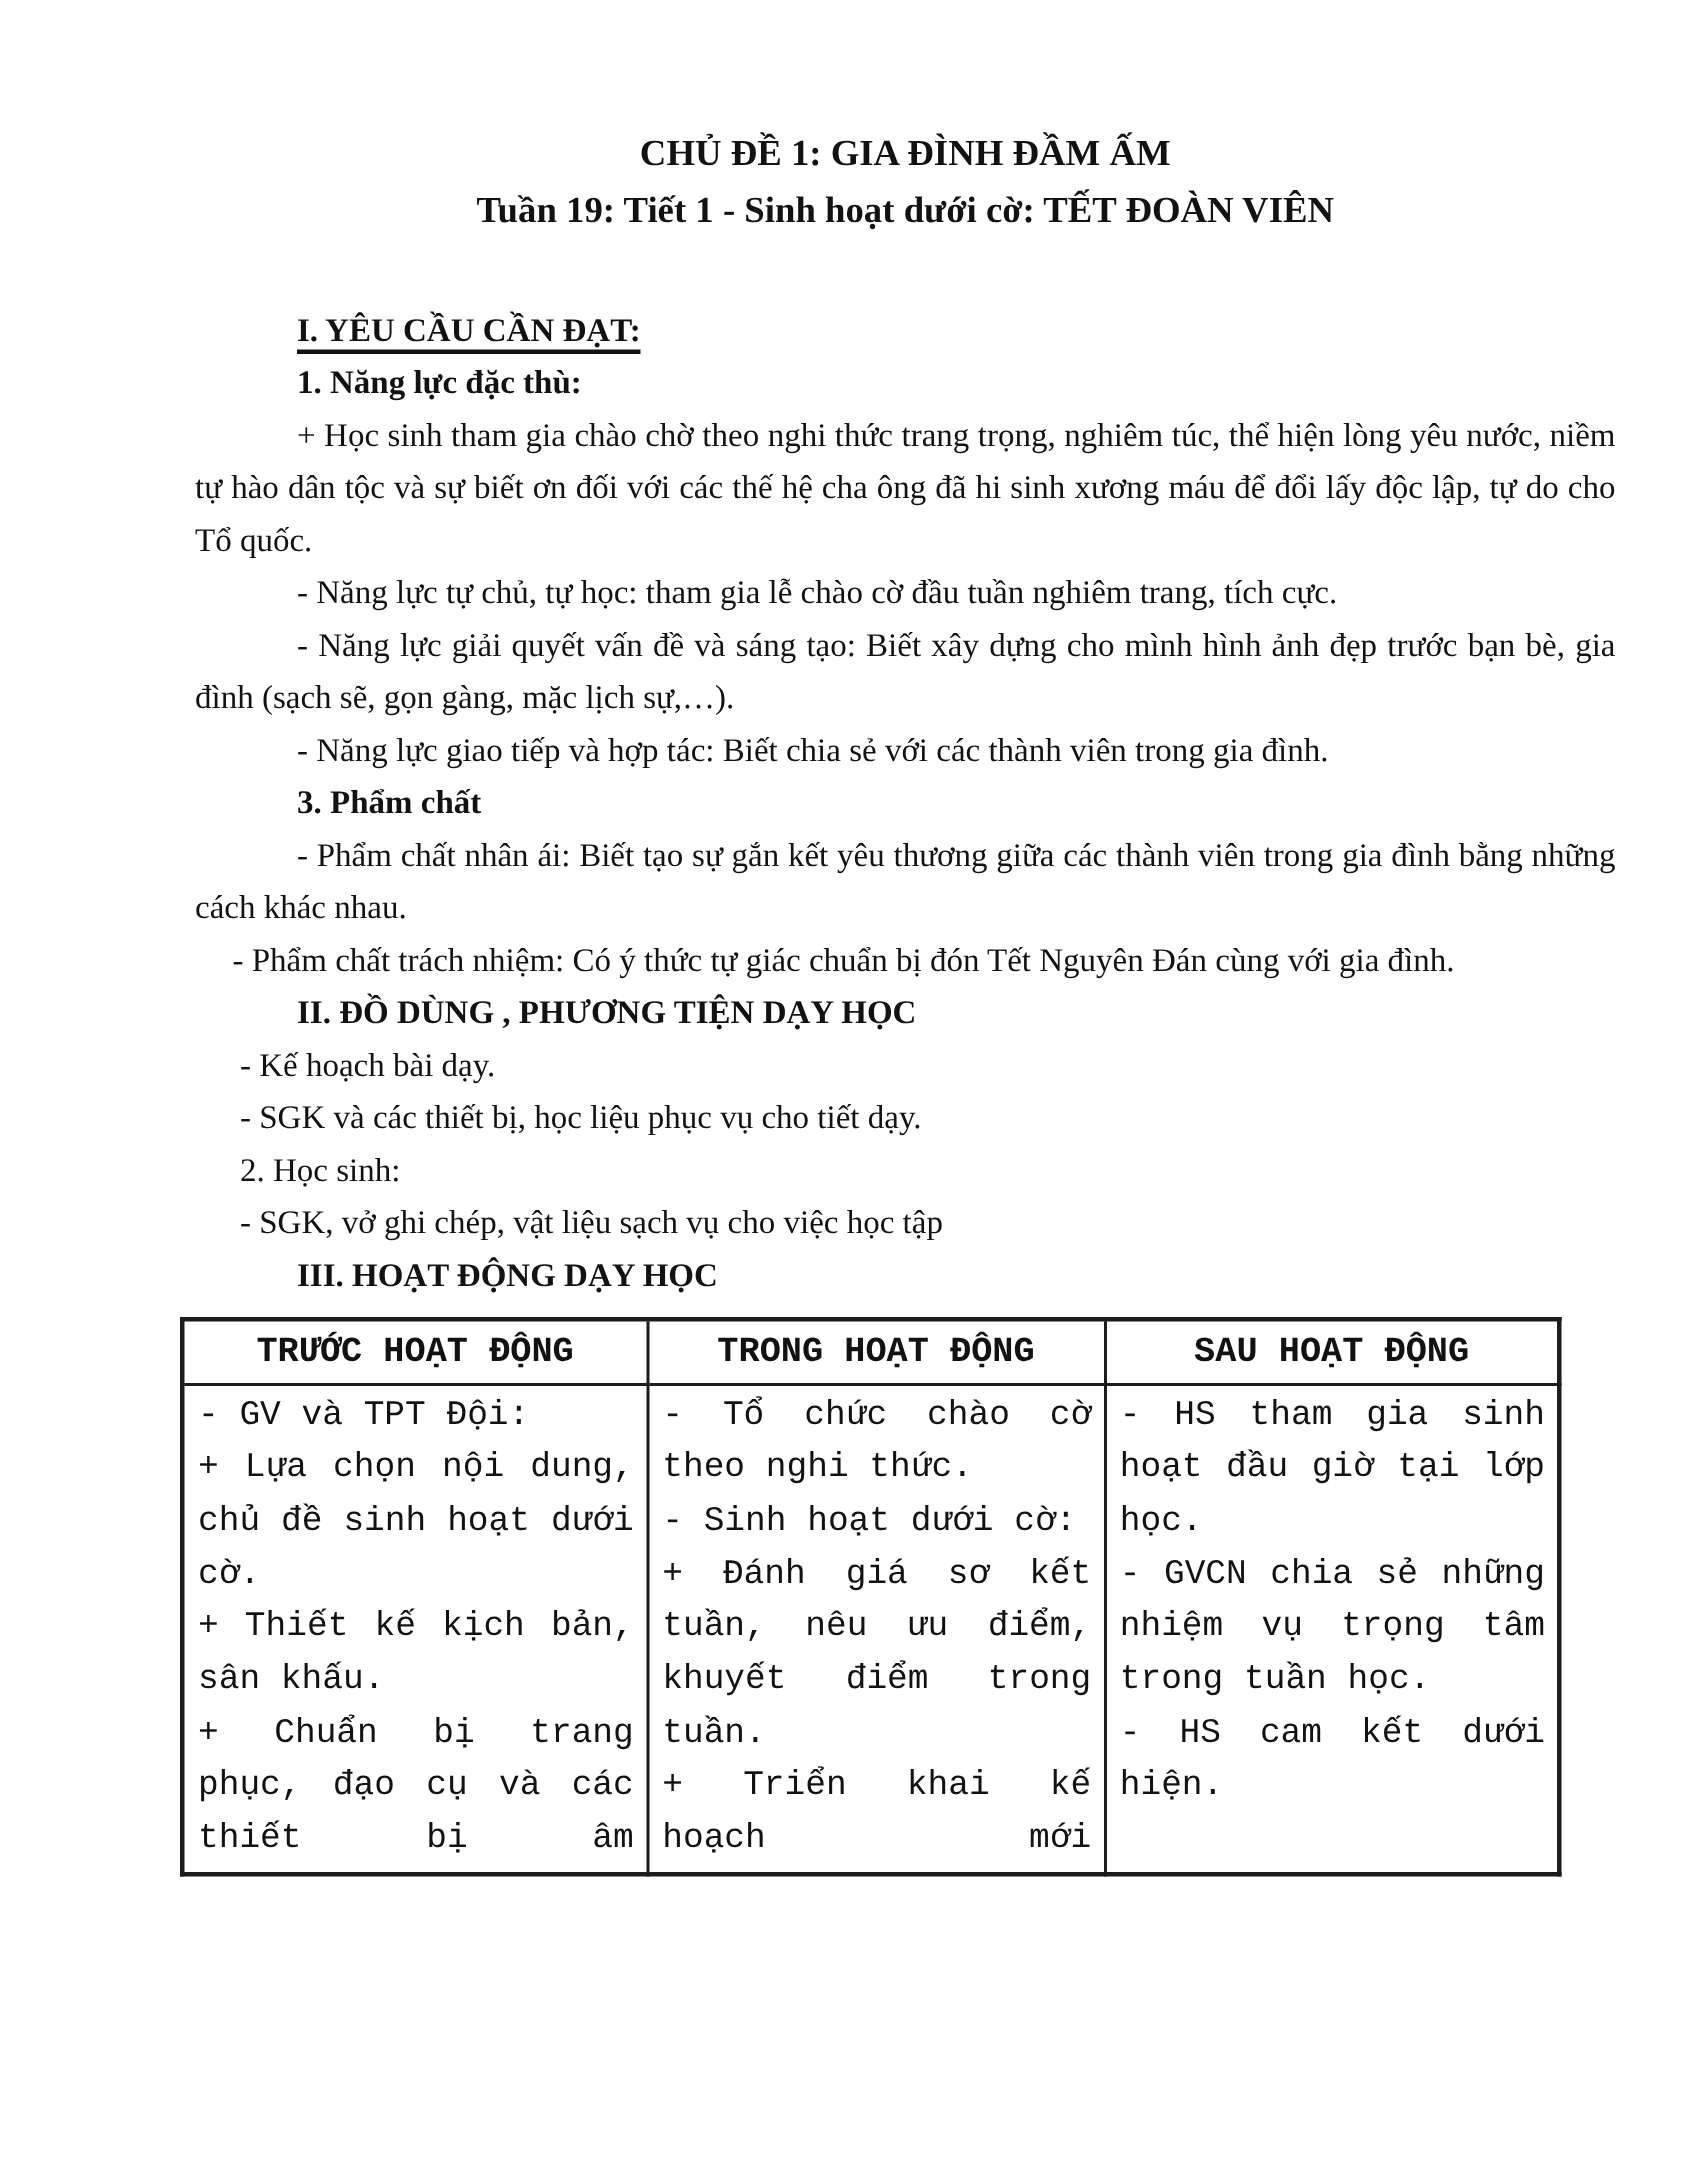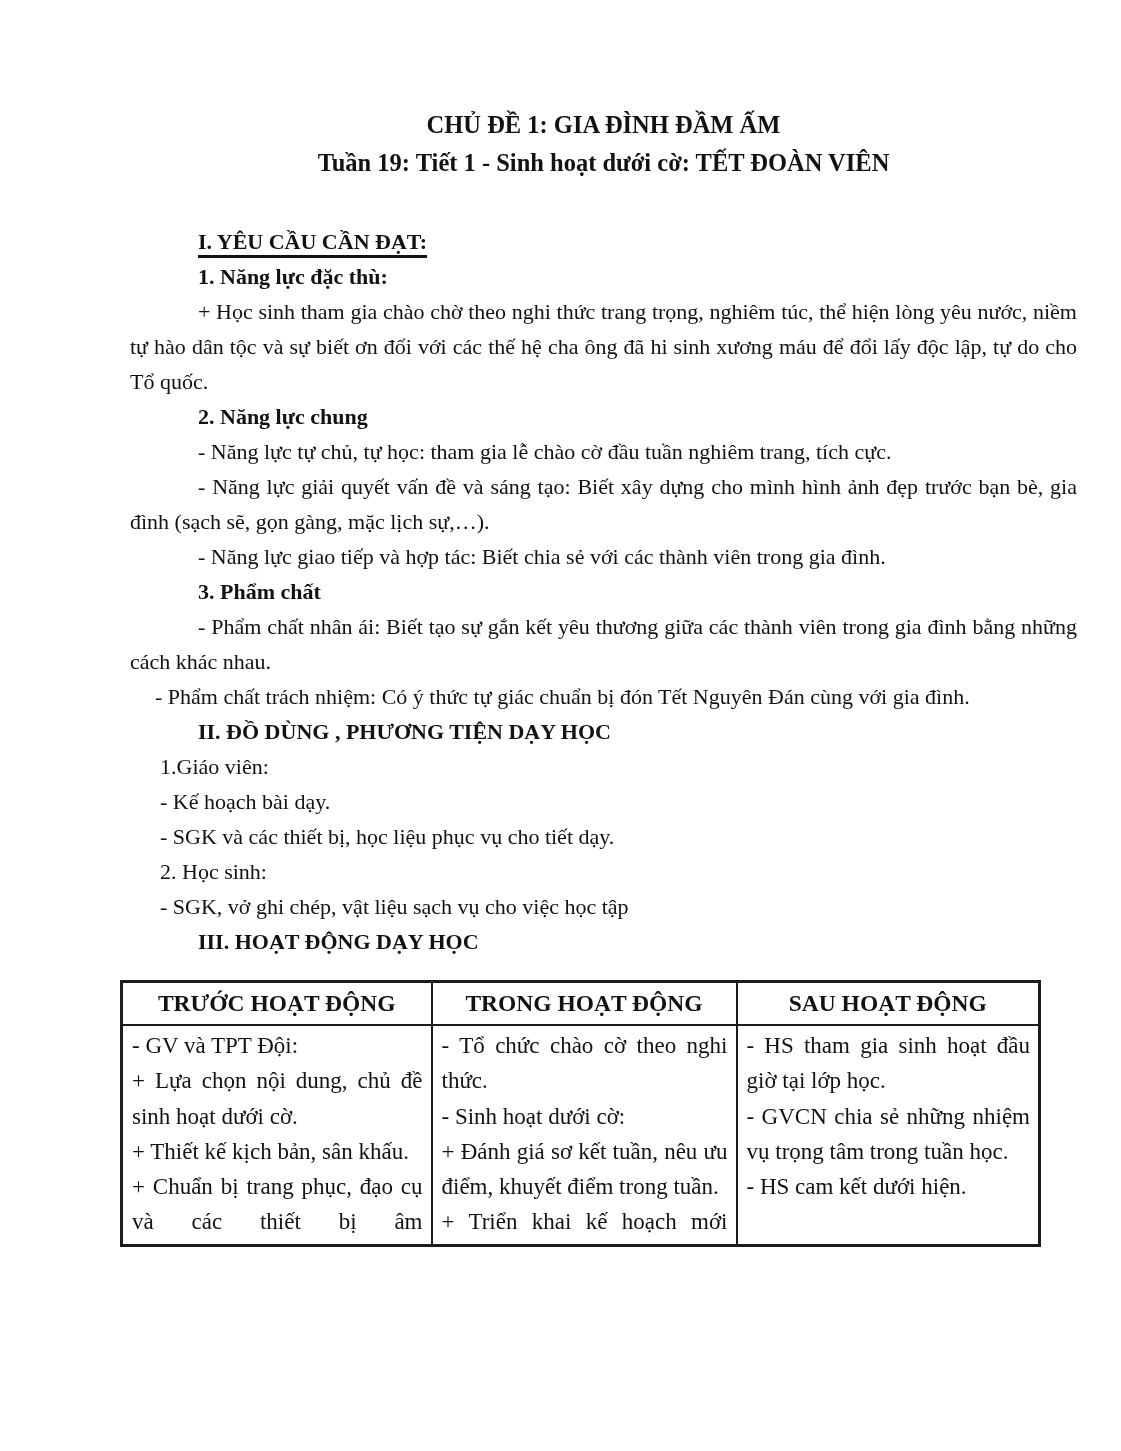--- a/index.html
+++ b/index.html
@@ -6,21 +6,21 @@
   body {
     width:1121px; height:1451px;
     background:#ffffff;
     color:#121212;
     font-family:"Liberation Serif","DejaVu Serif",serif;
     overflow:hidden;
   }
   .page {
     box-sizing:border-box;
     width:1121px; height:1451px;
-    padding:106px 44px 0 130px;
+    padding:84px 44px 0 130px;
   }
   .title-line {
     text-align:center;
     font-weight:bold;
     font-size:24.5px;
     line-height:38px;
   }
   .title-block { margin-bottom:42px; }
   p { margin:0; font-size:22px; line-height:35px; }
   .h { font-weight:bold; text-indent:68px; }
@@ -29,22 +29,23 @@
     padding-bottom:1px;
   }
   .para { text-align:justify; text-indent:68px; }
   .ind-sm { text-indent:25px; }
   .ind-list { text-indent:30px; text-align:left; }
   .act-table {
     border-collapse:collapse;
     table-layout:fixed;
     width:918px;
     margin-left:-10px;
-    margin-top:21px;
+    margin-top:11px;
     border:3px solid #1c1c1c;
+    font-family:Liberation Mono, monospace;
   }
   .act-table th, .act-table td { border:2px solid #1c1c1c; }
   .act-table th {
     font-size:23.5px;
     font-weight:bold;
     height:41px;
     text-align:center;
     padding:0;
   }
   .act-table td {
@@ -67,31 +68,29 @@
   <div class="title-block">
     <div class="title-line">CHỦ ĐỀ 1: GIA ĐÌNH ĐẦM ẤM</div>
     <div class="title-line">Tuần 19: Tiết 1 - Sinh hoạt dưới cờ: TẾT ĐOÀN VIÊN</div>
   </div>
 
   <p class="h"><span class="und">I. YÊU CẦU CẦN ĐẠT:</span></p>
 
   <p class="h">1. Năng lực đặc thù:</p>
   <p class="para">+ Học sinh tham gia chào chờ theo nghi thức trang trọng, nghiêm túc, thể hiện lòng yêu nước, niềm tự hào dân tộc và sự biết ơn đối với các thế hệ cha ông đã hi sinh xương máu để đổi lấy độc lập, tự do cho Tổ quốc.</p>
 
-  <p class="h">2. Năng lực chung</p>
   <p class="para">- Năng lực tự chủ, tự học: tham gia lễ chào cờ đầu tuần nghiêm trang, tích cực.</p>
   <p class="para">- Năng lực giải quyết vấn đề và sáng tạo: Biết xây dựng cho mình hình ảnh đẹp trước bạn bè, gia đình (sạch sẽ, gọn gàng, mặc lịch sự,…).</p>
   <p class="para">- Năng lực giao tiếp và hợp tác: Biết chia sẻ với các thành viên trong gia đình.</p>
 
   <p class="h">3. Phẩm chất</p>
   <p class="para">- Phẩm chất nhân ái: Biết tạo sự gắn kết yêu thương giữa các thành viên trong gia đình bằng những cách khác nhau.</p>
   <p class="para ind-sm">- Phẩm chất trách nhiệm: Có ý thức tự giác chuẩn bị đón Tết Nguyên Đán cùng với gia đình.</p>
 
   <p class="h">II. ĐỒ DÙNG , PHƯƠNG TIỆN DẠY HỌC</p>
-  <p class="ind-list">1.Giáo viên:</p>
   <p class="ind-list">- Kế hoạch bài dạy.</p>
   <p class="ind-list">- SGK và các thiết bị, học liệu phục vụ cho tiết dạy.</p>
   <p class="ind-list">2. Học sinh:</p>
   <p class="ind-list">- SGK, vở ghi chép, vật liệu sạch vụ cho việc học tập</p>
 
   <p class="h">III. HOẠT ĐỘNG DẠY HỌC</p>
 
   <table class="act-table">
     <colgroup>
       <col style="width:310px">

